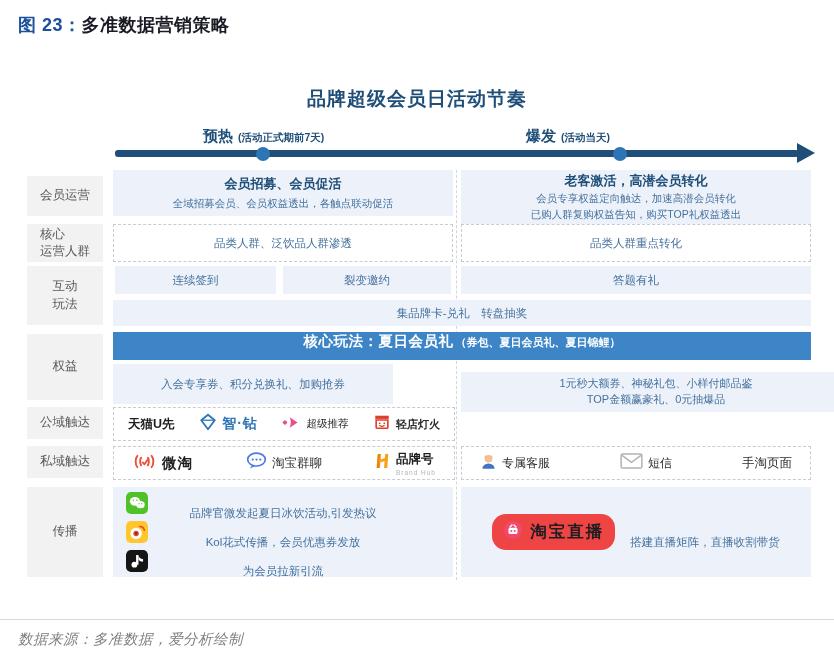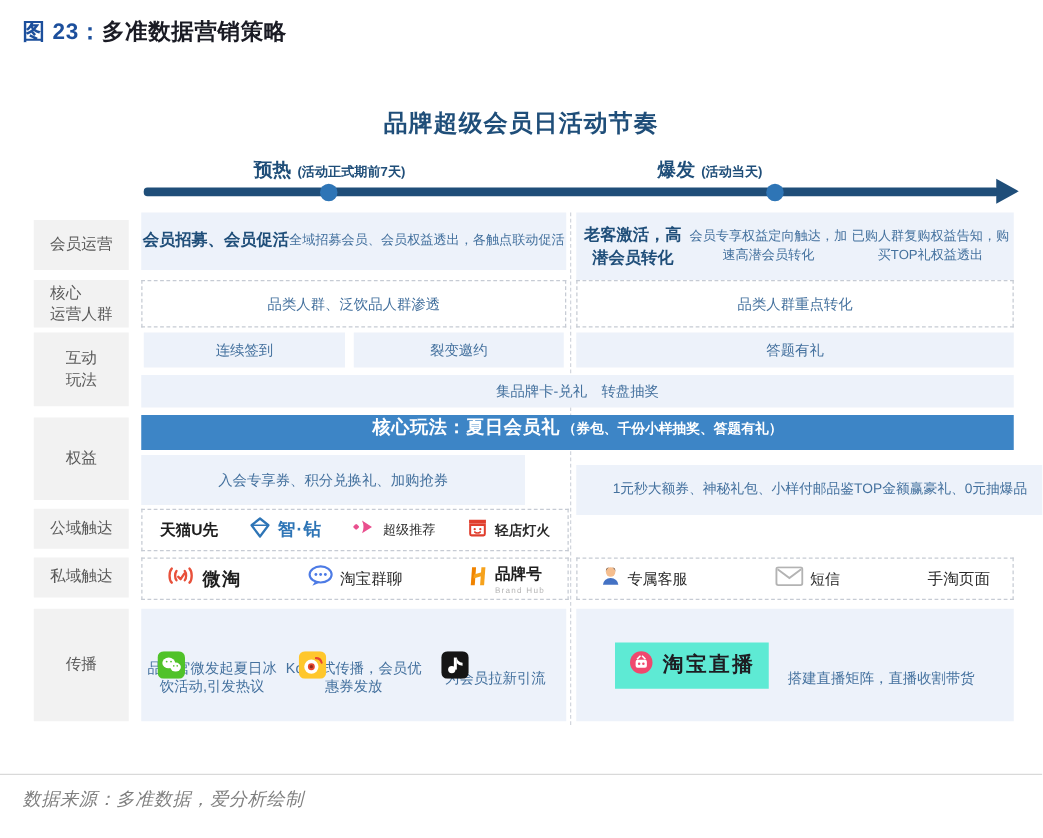--- a/index.html
+++ b/index.html
@@ -16,42 +16,42 @@
   .phase-name{font-size:15px;font-weight:bold;}
   .phase-note{font-size:10.5px;font-weight:bold;}
   
   .tl-bar{left:115px;top:150px;width:684px;height:7px;background:#1F4E79;border-radius:3px;}
   .tl-arrow{left:797px;top:143px;width:0;height:0;border-top:10px solid transparent;border-bottom:10px solid transparent;border-left:18px solid #1F4E79;}
   .tl-dot{width:14px;height:14px;border-radius:50%;background:#2E75B6;top:147px;}
   
   .lbl{left:27px;width:76px;background:#F2F2F2;display:flex;align-items:center;justify-content:center;
        color:#595959;font-size:12.5px;text-align:left;white-space:pre-line;line-height:1.4;}
   
-  .box{background:#EDF2FA;display:flex;flex-direction:row;align-items:center;justify-content:center;text-align:center;}
+  .box{background:#EDF2FA;display:flex;flex-direction:column;align-items:center;justify-content:center;text-align:center;}
   .dashed{background:#fff;border:1px dashed #C6CBD4;display:flex;align-items:center;justify-content:center;text-align:center;box-sizing:border-box;}
   .b-title{font-size:13px;font-weight:bold;color:#1F4E79;margin-bottom:3px;}
   .b-body{font-size:10.5px;color:#44719E;line-height:1.45;}
   .sm-blue{font-size:11.5px;color:#44719E;}
   .banner{background:#3D85C6;color:#fff;display:flex;align-items:baseline;justify-content:center;gap:2px;}
   .banner-main{font-size:14.5px;font-weight:bold;letter-spacing:.5px;}
   .banner-note{font-size:11px;font-weight:bold;}
   .vdash{left:456px;top:170px;width:0;height:410px;border-left:1px dashed #D2D6DD;}
   
   .logo-row{flex-direction:row;justify-content:space-between;padding:0 14px;box-sizing:border-box;display:flex;align-items:center;}
   .logo-item{display:flex;align-items:center;gap:5px;}
   .dark-txt{font-size:12px;color:#2b2b2b;}
   .bold-dark{font-size:12.5px;font-weight:bold;color:#1e1e1e;}
   .zhizuan-txt{font-size:14px;font-weight:bold;color:#2E75B6;letter-spacing:1px;}
   .weitao-txt{font-size:14.5px;font-weight:bold;color:#1e1e1e;letter-spacing:1px;}
   .hub-en{font-size:6.5px;color:#b5b5b5;letter-spacing:1px;margin-top:1px;}
   
   .cm-line{height:29px;position:relative;display:flex;align-items:center;justify-content:center;}
   .cm-icon{position:absolute;left:13px;top:50%;transform:translateY(-50%);display:flex;}
   .cm-txt{font-size:11.5px;color:#44719E;margin-top:20px;}
-  .live-chip{background:#5eead4;display:flex;align-items:center;gap:7px;padding:6px 11px;border-radius:0;}
+  .live-chip{background:#ef4444;display:flex;align-items:center;gap:7px;padding:6px 11px;border-radius:14px;}
   .live-name{font-size:16.5px;font-weight:bold;color:#1d1d22;letter-spacing:2px;}
   
   .foot-line{left:0;top:619px;width:834px;height:1px;background:#D9D9D9;}
   .foot-src{left:18px;top:630px;font-size:14.5px;font-style:italic;color:#7F7F7F;letter-spacing:.5px;}
 </style>
 </head>
 <body>
 
 <div id="canvas">
 
@@ -100,23 +100,23 @@
   <div class="abs dashed sm-blue" style="left:113px;top:224px;width:340px;height:38px;">品类人群、泛饮品人群渗透</div>
   <div class="abs dashed sm-blue" style="left:461px;top:224px;width:350px;height:38px;">品类人群重点转化</div>
 
   <div class="abs box sm-blue" style="left:283px;top:266px;width:168px;height:28px;">裂变邀约</div>
   <div class="abs box sm-blue" style="left:115px;top:266px;width:161px;height:28px;">连续签到</div>
   <div class="abs box sm-blue" style="left:461px;top:266px;width:350px;height:28px;">答题有礼</div>
   <div class="abs box sm-blue" style="left:113px;top:300px;width:698px;height:26px;">集品牌卡-兑礼　转盘抽奖</div>
 
   <div class="abs banner" style="left:113px;top:332px;width:698px;height:28px;">
     <span class="banner-main">核心玩法：夏日会员礼</span>
-    <span class="banner-note">（券包、千份小样抽奖、答题有礼）</span>
-  </div>
-  <div class="abs box sm-blue" style="left:113px;top:364px;width:307px;height:40px;">入会专享券、积分兑换礼、加购抢券</div>
+    <span class="banner-note">（券包、夏日会员礼、夏日锦鲤）</span>
+  </div>
+  <div class="abs box sm-blue" style="left:113px;top:364px;width:280px;height:40px;">入会专享券、积分兑换礼、加购抢券</div>
   <div class="abs box" style="left:461px;top:372px;width:390px;height:40px;">
     <div class="b-body" style="font-size:11px;">1元秒大额券、神秘礼包、小样付邮品鉴</div>
     <div class="b-body" style="font-size:11px;">TOP金额赢豪礼、0元抽爆品</div>
   </div>
 
   <div class="abs dashed logo-row" style="left:113px;top:407px;width:342px;height:34px;">
     <div class="logo-item">
       <span class="bold-dark">天猫U先</span>
     </div>
     <div class="logo-item">

